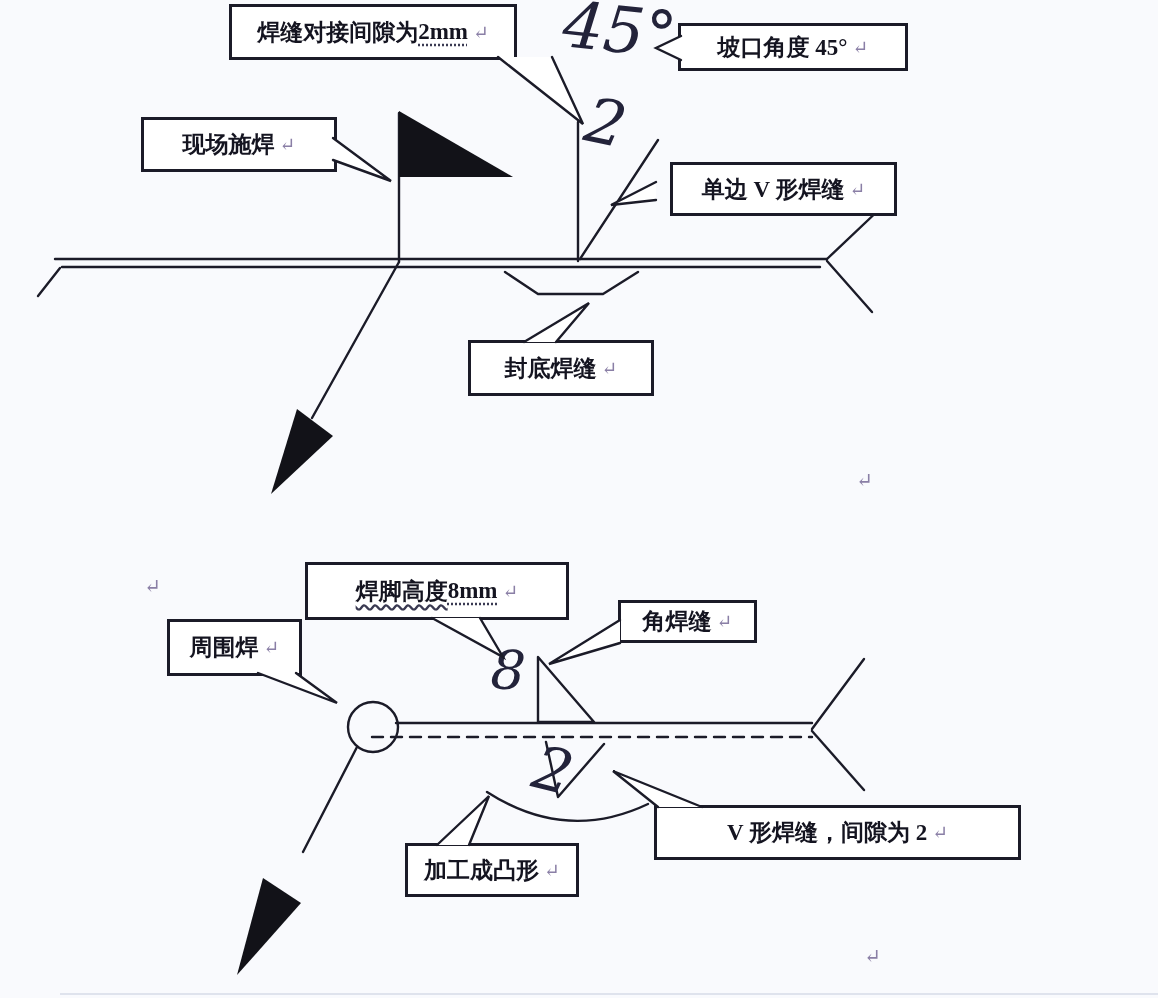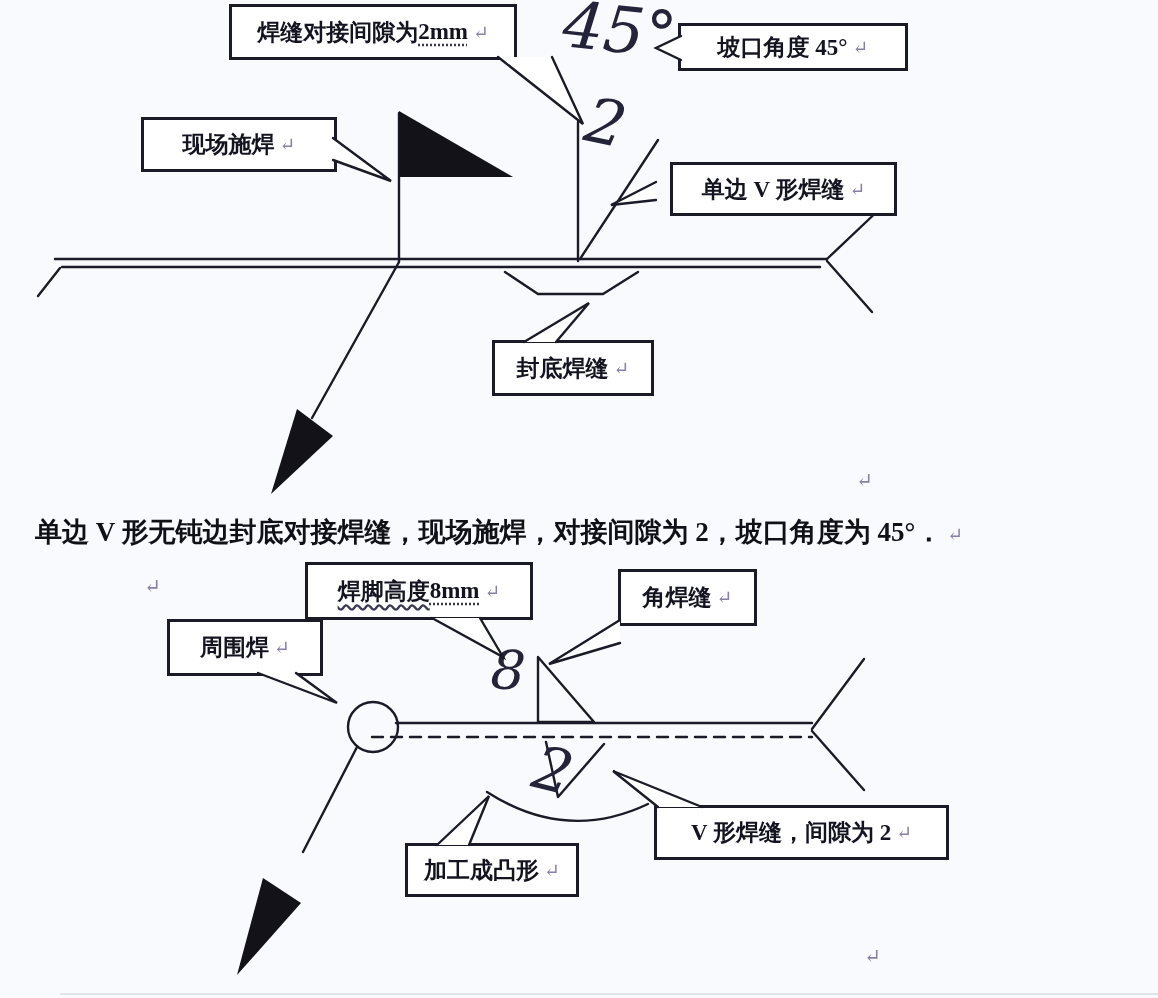--- a/index.html
+++ b/index.html
@@ -21,25 +21,25 @@
   .pmark{color:#8a7fa6; font-weight:400; font-size:19px; margin-left:5px; font-style:normal;}
   .pmark-free{position:absolute; z-index:2; color:#8a7fa6; font-size:20px;}
   .hw{
     position:absolute; z-index:1; line-height:1; color:#23233a;
     font-family:"DejaVu Serif",serif; font-style:italic; font-weight:400;
   }
   #box-gap    {left:229px; top:4px;   width:288px; height:56px;}
   #box-angle  {left:678px; top:23px;  width:230px; height:48px;}
   #box-site   {left:141px; top:117px; width:196px; height:55px;justify-content:center;}
   #box-bevel  {left:670px; top:155px; width:227px; height:54px;margin-top:7px;}
-  #box-backing{left:468px; top:340px; width:162px; height:56px;margin-left:24px;}
-  #box-leg    {left:305px; top:562px; width:228px; height:58px;}
-  #box-around {left:167px; top:619px; width:156px; height:57px;}
-  #box-fillet {left:618px; top:569px; width:139px; height:57px;}
-  #box-vweld  {left:654px; top:805px; width:295px; height:55px;}
+  #box-backing{left:468px; top:340px; width:186px; height:56px;}
+  #box-leg    {left:305px; top:562px; width:264px; height:58px;}
+  #box-around {left:167px; top:619px; width:135px; height:57px;}
+  #box-fillet {left:618px; top:600px; width:139px; height:43px;}
+  #box-vweld  {left:654px; top:805px; width:367px; height:55px;}
   #box-convex {left:405px; top:843px; width:174px; height:54px;}
   #hw-angle {left:563px; top:-2px;  font-size:64px; transform:rotate(6deg);}
   #hw-gap-top{left:586px; top:92px; font-size:62px; transform:rotate(12deg);}
   #hw-leg   {left:491px; top:644px; font-size:54px; transform:rotate(4deg);}
   #hw-gap-bot{left:534px; top:740px; font-size:60px; transform:rotate(14deg);}
   #caption{
     position:absolute; left:35px; top:514px; z-index:2;
     font-size:27px; font-weight:700; color:#101018; white-space:nowrap;
   }
   #mark-top-right {left:856px; top:468px;}
@@ -132,23 +132,20 @@
   <div class="callout" id="box-vweld">
     <span>V 形焊缝，间隙为 2</span>
       <span class="pmark">↵</span>
   </div>
 
   <div class="callout" id="box-convex">
     <span>加工成凸形</span>
       <span class="pmark">↵</span>
   </div>
 
-  <div id="caption">
-    <span>单边 V 形无钝边封底对接焊缝，现场施焊，对接间隙为 2，坡口角度为 45°．</span><span class="pmark">↵</span>
-  </div>
 
   <span class="pmark-free" id="mark-top-right">↵</span>
   <span class="pmark-free" id="mark-mid-left">↵</span>
   <span class="pmark-free" id="mark-bottom">↵</span>
 
   <div id="bottom-rule"></div>
 
   <svg class="overlay" width="1158" height="998" viewBox="0 0 1158 998" fill="#ffffff" stroke="#1b1b28" stroke-width="2.4" stroke-linecap="round">
     <path d="M498,57 L583,124 L552,57"></path>
     <path d="M681,36 L656,48 L681,60"></path>

